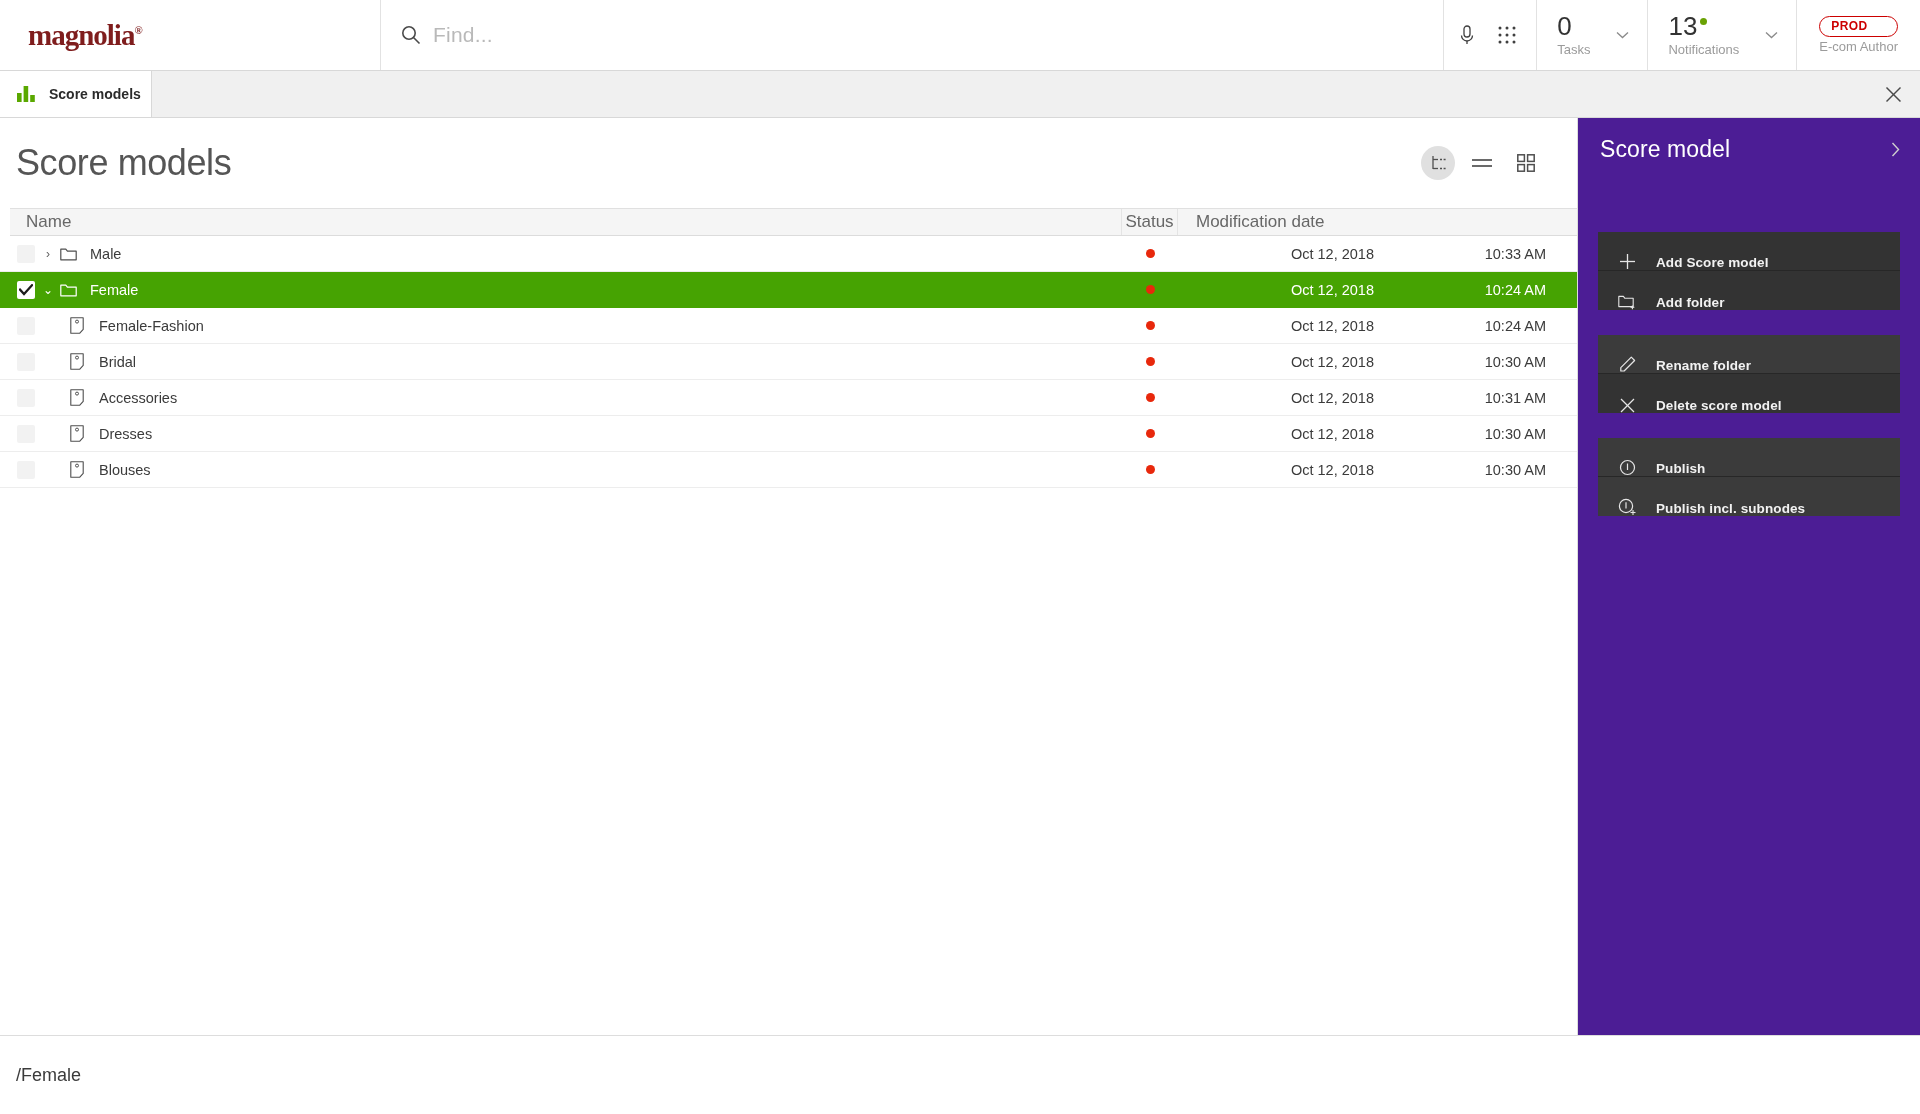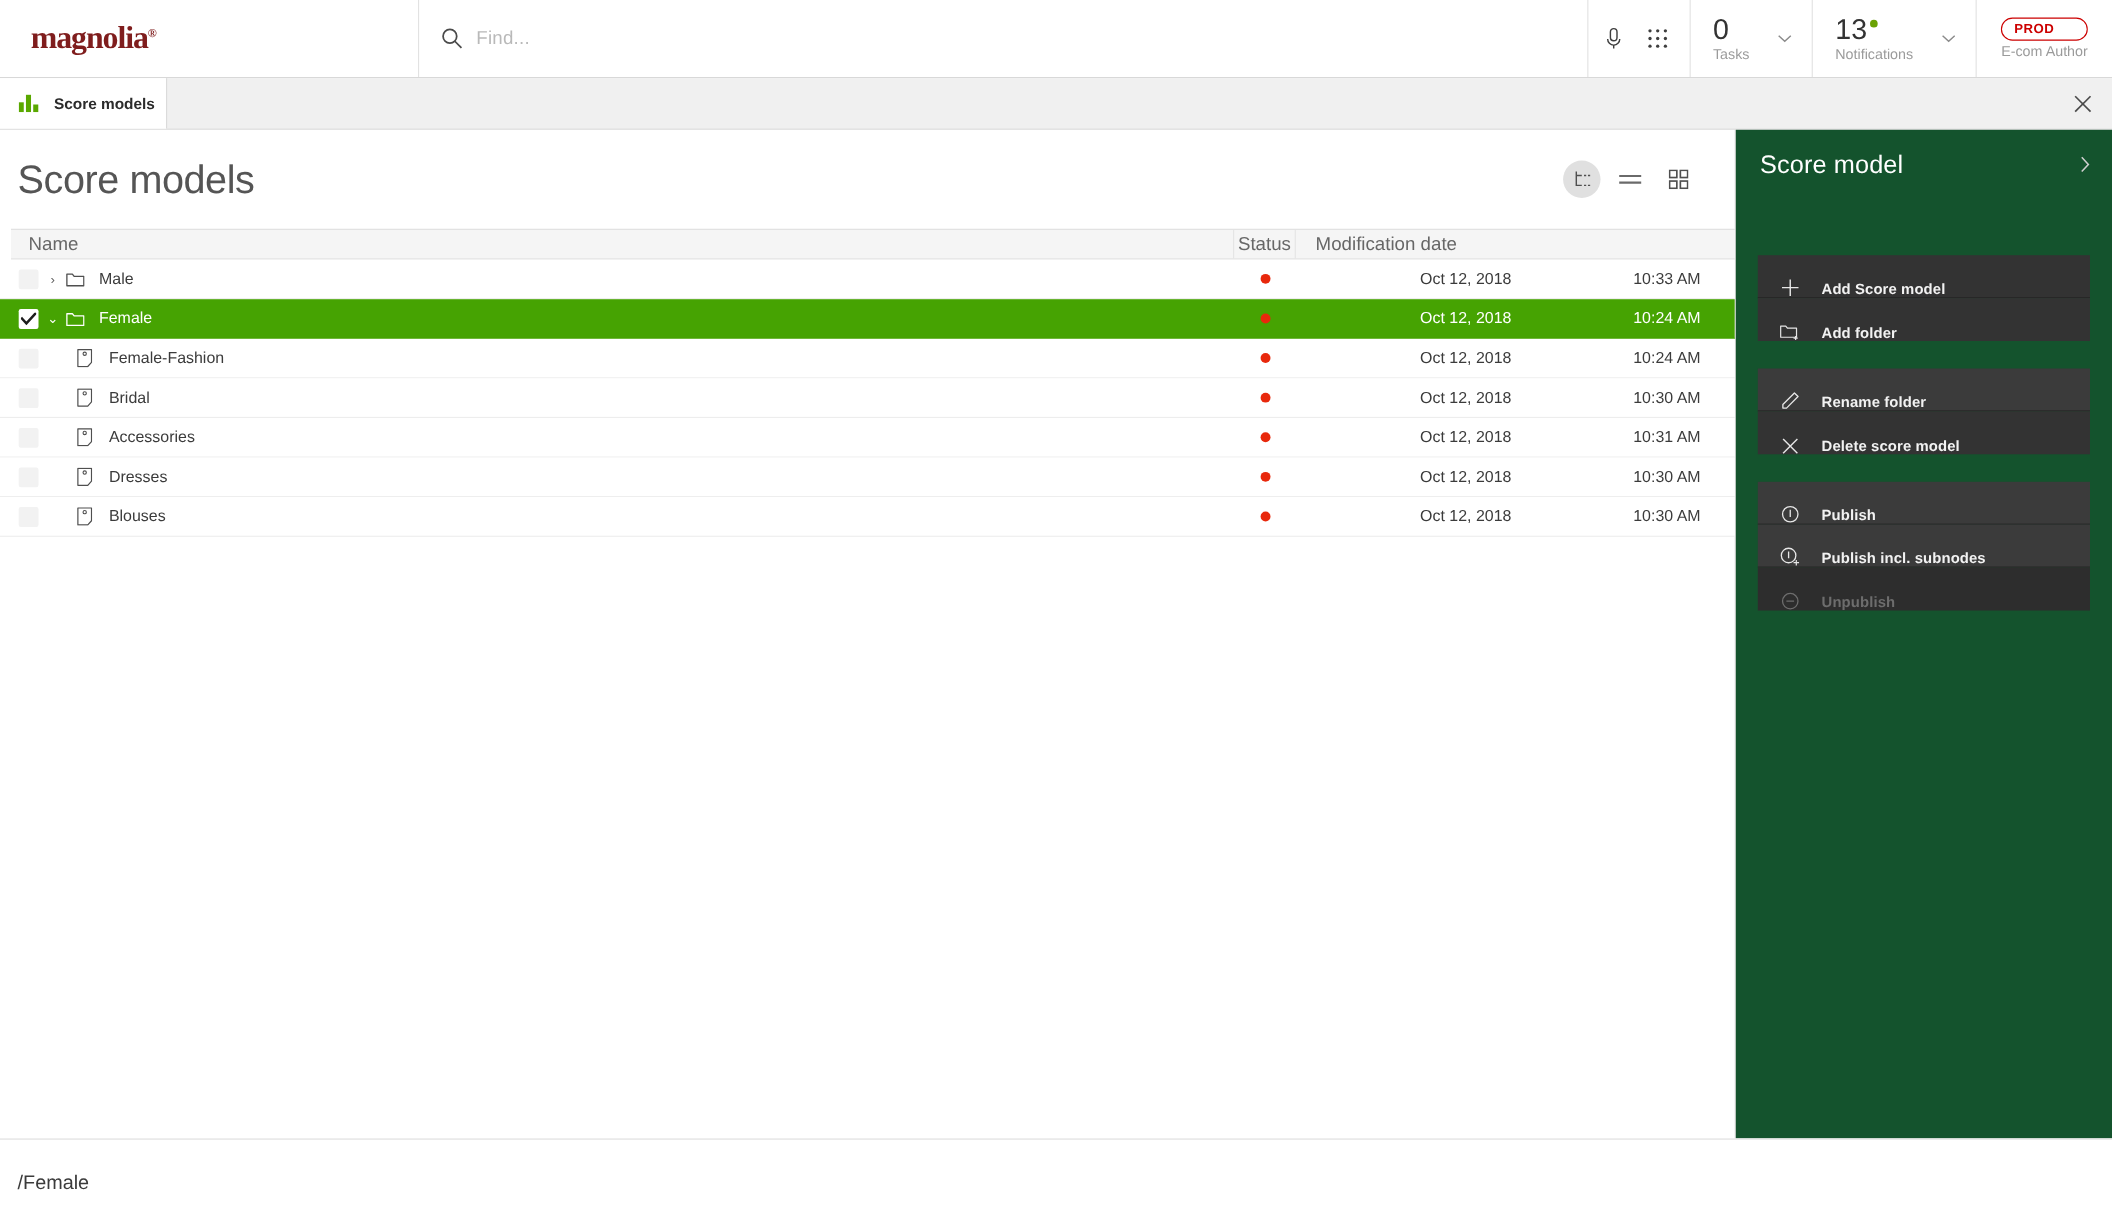--- a/index.html
+++ b/index.html
@@ -28,21 +28,21 @@
     line-height:1; position:relative;
   }
   .logo-reg { font-size:11px; vertical-align:super; }
 
   .search-zone {
     flex:1; display:flex; align-items:center; padding-left:19px;
     border-right:1px solid #e2e2e2;
   }
   .search-icon { width:22px; height:22px; flex:0 0 22px; margin-right:11px; }
   .search-input {
-    border:none; outline:none; font-size:17px; color:#5f5f5f;
+    border:none; outline:none; font-size:21px; color:#5f5f5f;
     font-family:"Liberation Sans", sans-serif; background:transparent;
     width:560px; letter-spacing:.2px;
   }
   .search-input::placeholder { color:#b9b9b9; }
 
   .hdr-icons { display:flex; align-items:center; gap:14px; padding:0 16px 0 10px; }
   .hdr-ic { width:26px; height:26px; display:flex; align-items:center; justify-content:center; cursor:pointer; }
 
   .hdr-cell {
     border-left:1px solid #e2e2e2;
@@ -139,21 +139,21 @@
   }
   .trow.selected .twisty { color:#ffffff; }
   .row-icon { width:22px; flex:0 0 22px; display:flex; align-items:center; justify-content:center; }
   .row-label { margin-left:11px; white-space:nowrap; }
   .indent { width:31px; flex:0 0 31px; }
   .dot-red { width:9px;height:9px;border-radius:50%;background:#e8280c; display:block;}
 
   
   .actionpanel {
     position:absolute; top:118px; left:1578px; width:342px; height:917px;
-    background:#14532d;
+    background:#4c1d95;
   }
   .ap-head {
     height:63px; display:flex; align-items:center; padding:0 20px 0 22px;
   }
   .ap-title { font-size:23px; color:#ffffff; font-weight:400; flex:1; letter-spacing:.1px;}
   .ap-chev { color:#cfcfcf; font-size:16px; cursor:pointer; }
   .ap-groups { padding:0 20px; margin-top:51px; }
   .ap-group { margin-bottom:25px; }
   .ap-item {
     height:39px; background:#333333; display:flex; align-items:flex-end;
@@ -512,29 +512,20 @@
             <span class="ap-ic">
               <svg width="19" height="18" viewBox="0 0 19 18">
                 <circle cx="8" cy="8" r="6.6" fill="none" stroke="currentColor" stroke-width="1.2"></circle>
                 <line x1="8" y1="4.3" x2="8" y2="10.4" stroke="currentColor" stroke-width="1.2"></line>
                 <line x1="15" y1="12" x2="15" y2="17" stroke="currentColor" stroke-width="1.1"></line>
                 <line x1="12.5" y1="14.5" x2="17.5" y2="14.5" stroke="currentColor" stroke-width="1.1"></line>
               </svg>
             </span>
             <span class="ap-lbl">Publish incl. subnodes</span>
           </div>
-          <div class="ap-item disabled">
-            <span class="ap-ic">
-              <svg width="17" height="17" viewBox="0 0 17 17">
-                <circle cx="8.5" cy="8.5" r="7" fill="none" stroke="currentColor" stroke-width="1.2"></circle>
-                <line x1="5" y1="8.5" x2="12" y2="8.5" stroke="currentColor" stroke-width="1.2"></line>
-              </svg>
-            </span>
-            <span class="ap-lbl">Unpublish</span>
-          </div>
         </div>
       </div>
   </div>
 
   <div class="footer">
     <span class="footer-path">/Female</span>
   </div>
 
 </div>
 

